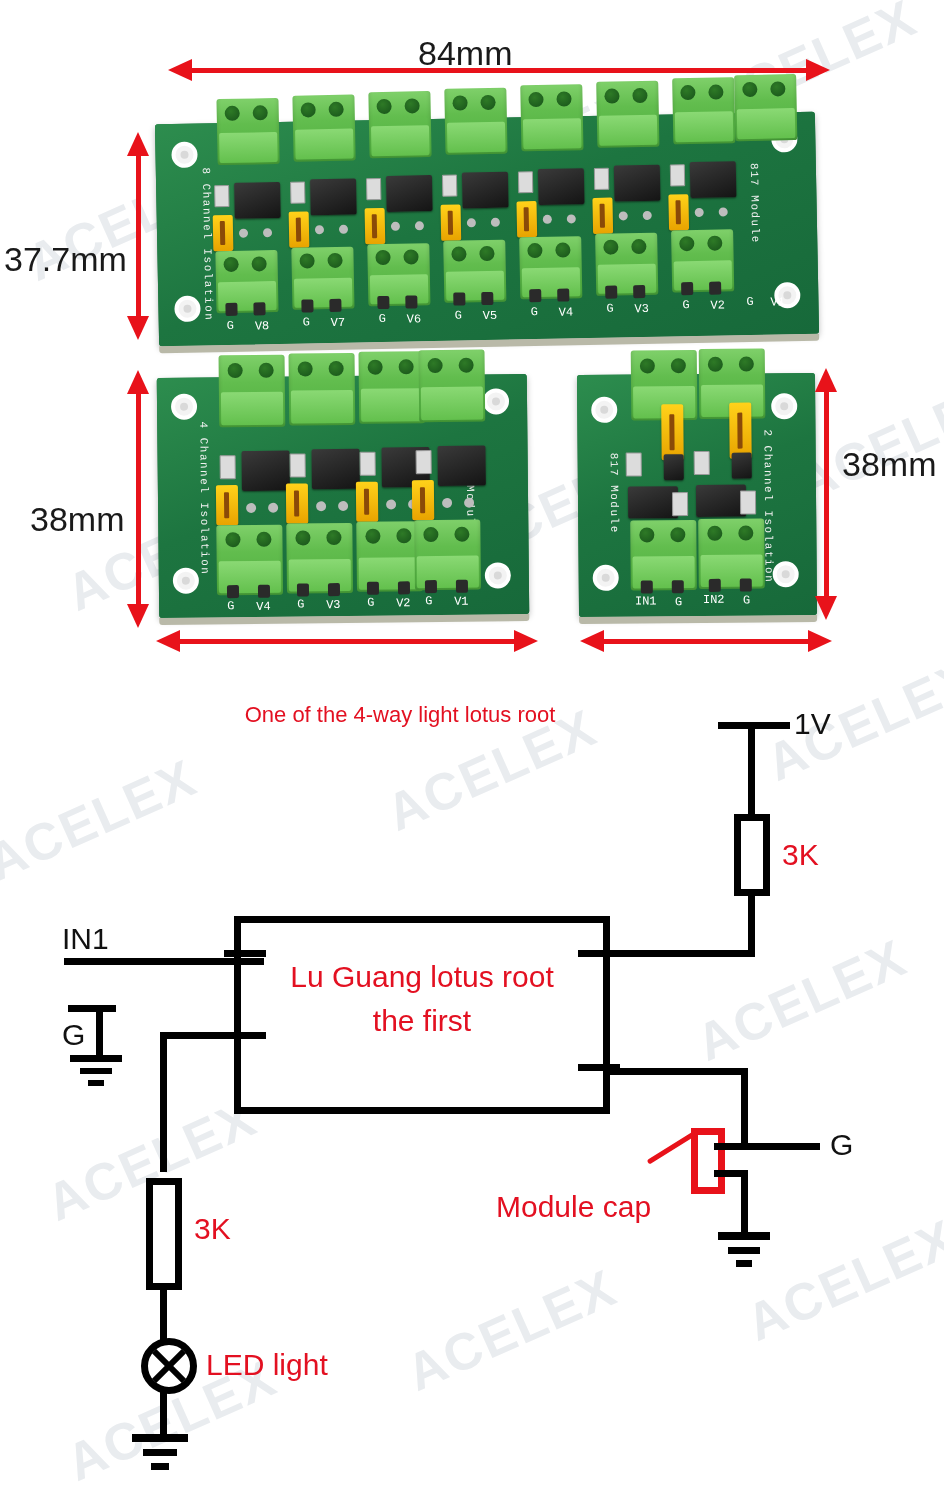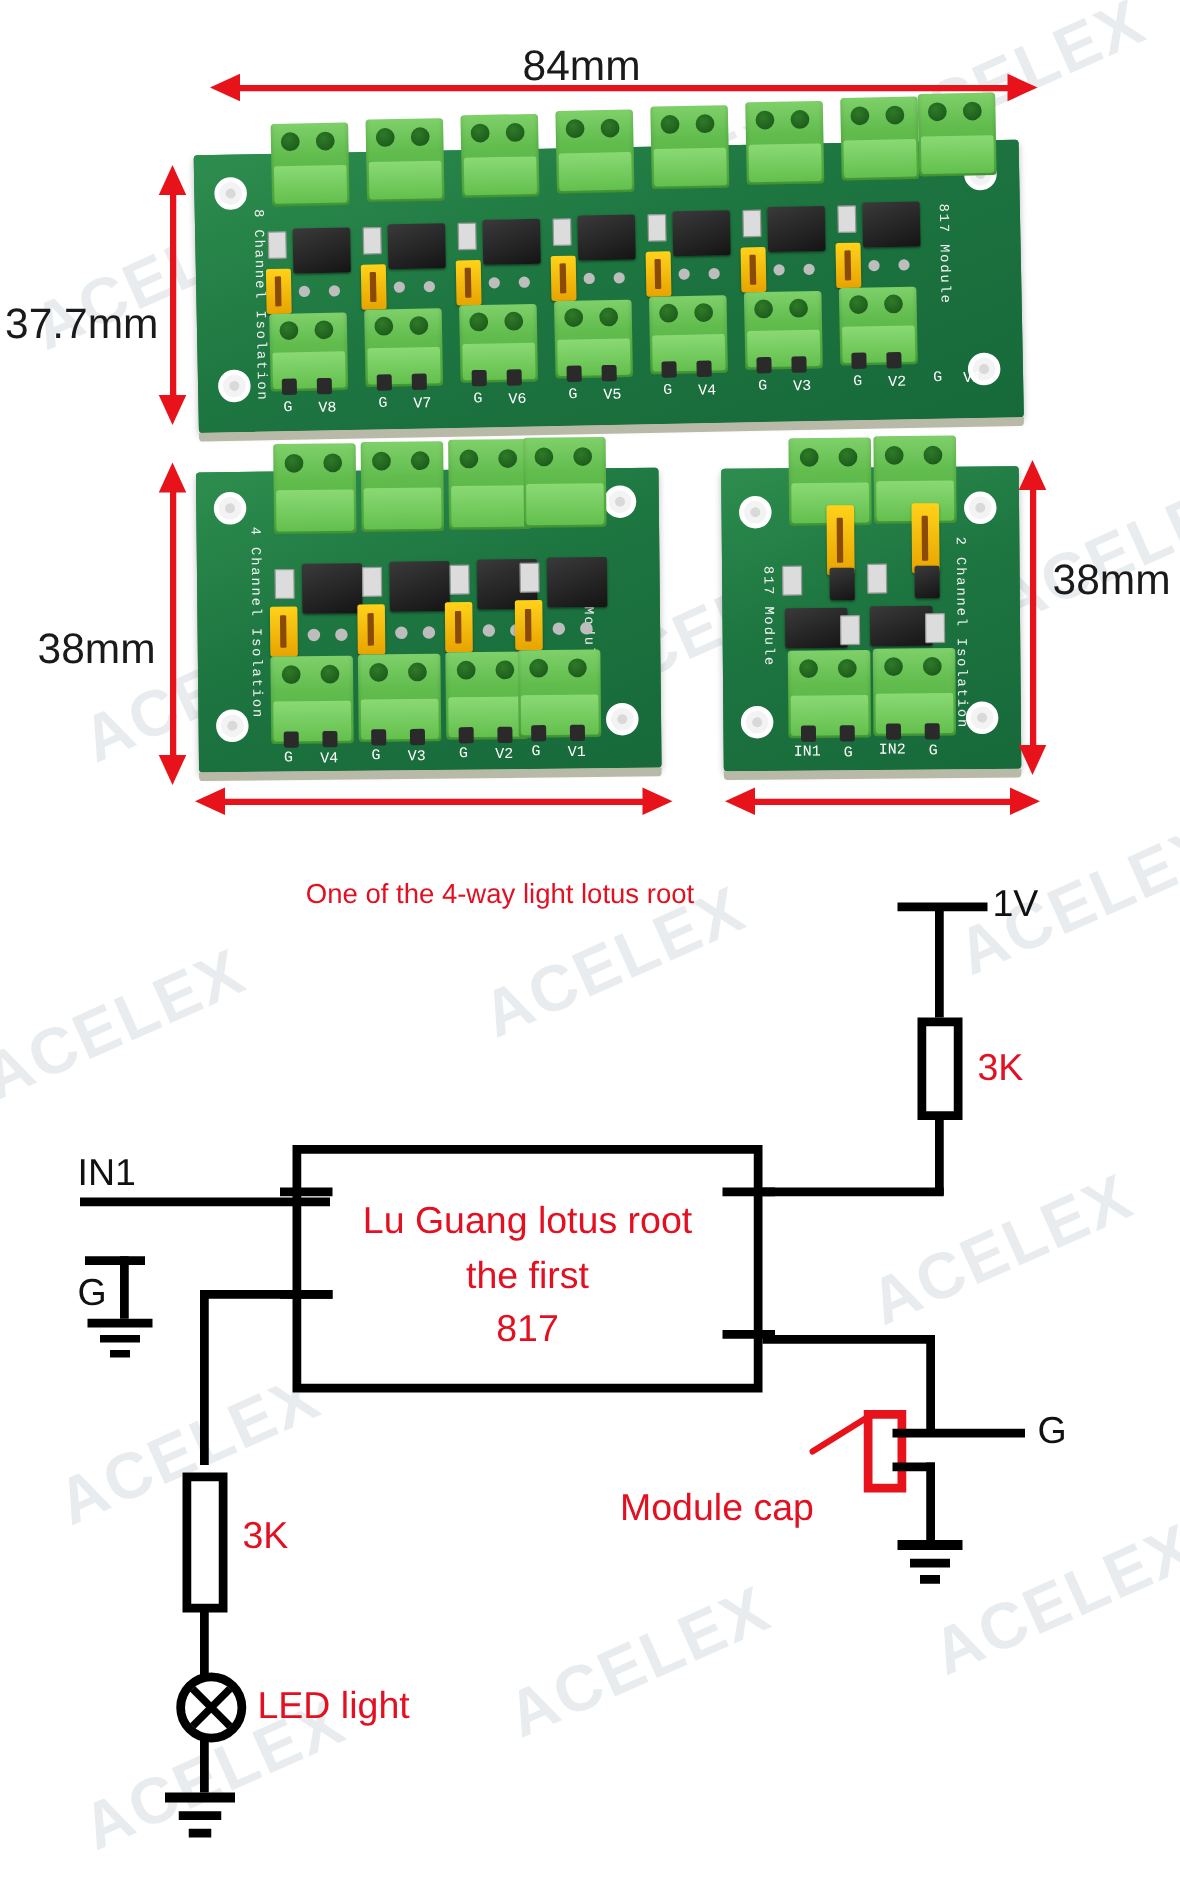--- a/index.html
+++ b/index.html
@@ -509,21 +509,20 @@
   <div class="res" style="left:734px;top:814px;width:36px;height:82px;"></div>
   <div class="rtext" style="left:782px;top:838px;">3K</div>
 
   <div class="wire wv" style="left:748px;top:892px;height:64px;"></div>
   <div class="wire wh" style="left:578px;top:950px;width:177px;"></div>
 
   <div class="sbox" style="left:234px;top:916px;width:376px;height:198px;">
     <div class="boxlbl" style="left:0;top:32px;">
       <div>Lu Guang lotus root</div>
       <div>the first</div>
-      <div>817</div>
     </div>
   </div>
 
   <div class="wire wh" style="left:224px;top:950px;width:42px;"></div>
   <div class="wire wh" style="left:224px;top:1032px;width:42px;"></div>
   <div class="wire wh" style="left:578px;top:950px;width:42px;"></div>
   <div class="wire wh" style="left:578px;top:1064px;width:42px;"></div>
 
   <div class="stext" style="left:62px;top:922px;">IN1</div>
   <div class="wire wh" style="left:64px;top:958px;width:200px;"></div>

